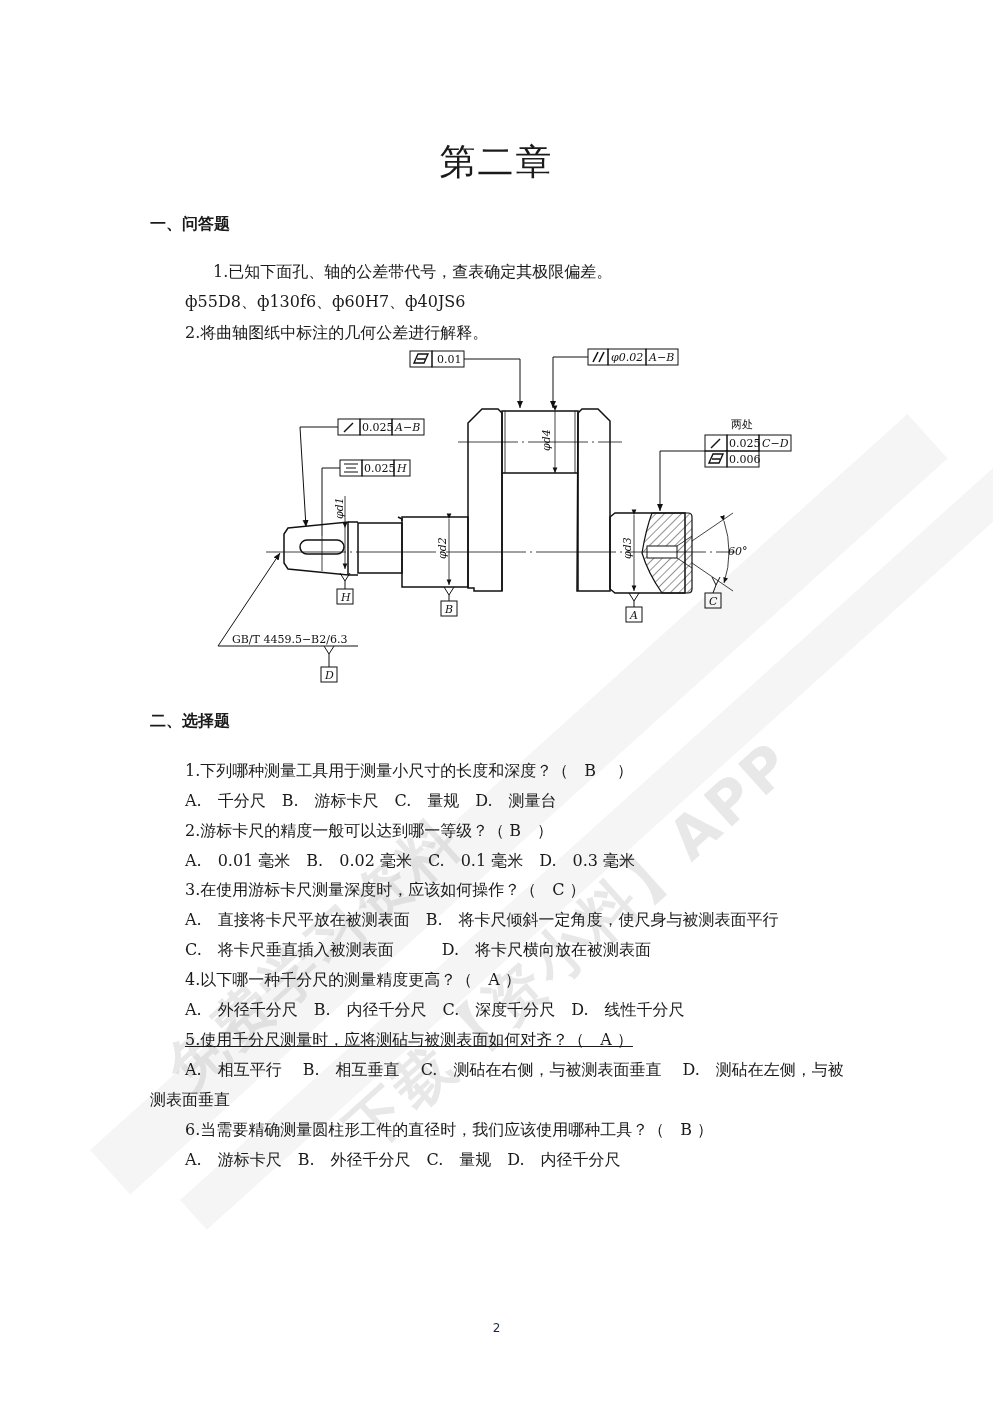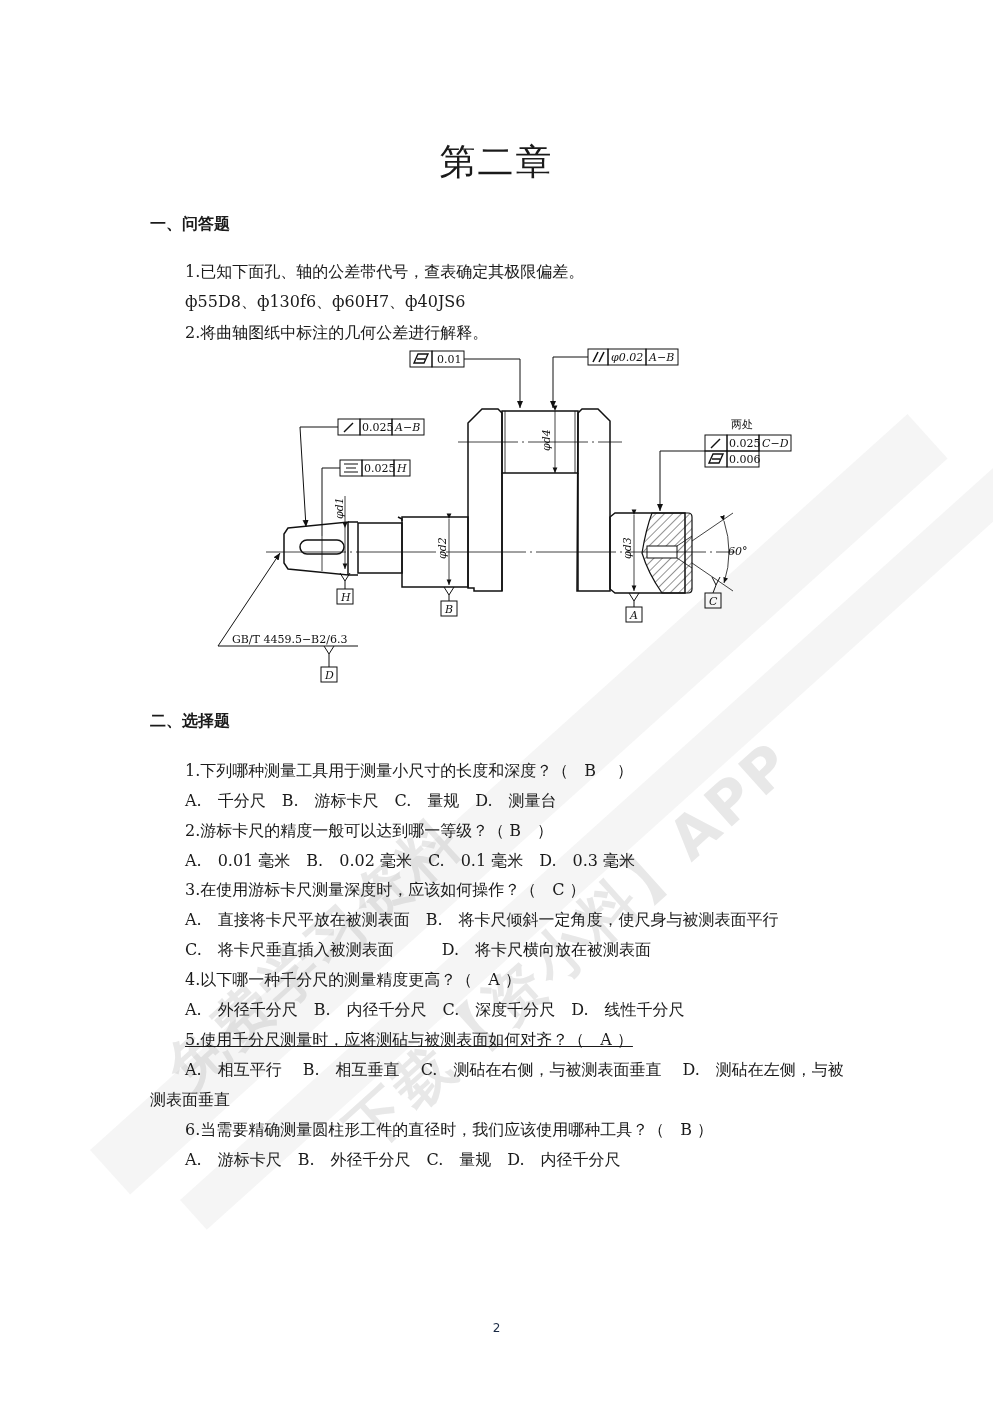--- a/index.html
+++ b/index.html
@@ -38,21 +38,21 @@
     <div class="wm-band" style="left:90px;top:1150px;width:1100px;height:60px;transform:rotate(-42deg);"></div>
     <div class="wm-band" style="left:180px;top:1200px;width:1100px;height:40px;transform:rotate(-42deg);"></div>
     <div class="wm-text" style="left:150px;top:1050px;transform:rotate(-42deg);">免费学习资料</div>
     <div class="wm-text" style="left:330px;top:1110px;transform:rotate(-42deg);">下载【资小料】APP</div>
   </div>
 
   <div class="content">
     <div class="title">第二章</div>
 
     <div class="section-heading" style="top:198px;">一、问答题</div>
-    <div class="line indent" style="top:246px;">1.已知下面孔、轴的公差带代号，查表确定其极限偏差。</div>
+    <div class="line indent" style="top:246px;margin-left:28px;">1.已知下面孔、轴的公差带代号，查表确定其极限偏差。</div>
     <div class="line indent" style="top:276px;">ф55D8、ф130f6、ф60H7、ф40JS6</div>
     <div class="line indent" style="top:307px;">2.将曲轴图纸中标注的几何公差进行解释。</div>
 
     <div class="figure">
       <svg viewBox="0 0 640 350" xmlns="http://www.w3.org/2000/svg" stroke="#111" fill="none" stroke-width="1">
         <defs>
           <pattern id="hatch" width="6" height="6" patternUnits="userSpaceOnUse" patternTransform="rotate(45)">
             <line x1="0" y1="0" x2="0" y2="6" stroke="#111" stroke-width="0.9"></line>
           </pattern>
           <marker id="arr" markerWidth="8" markerHeight="8" refX="7" refY="4" orient="auto">

